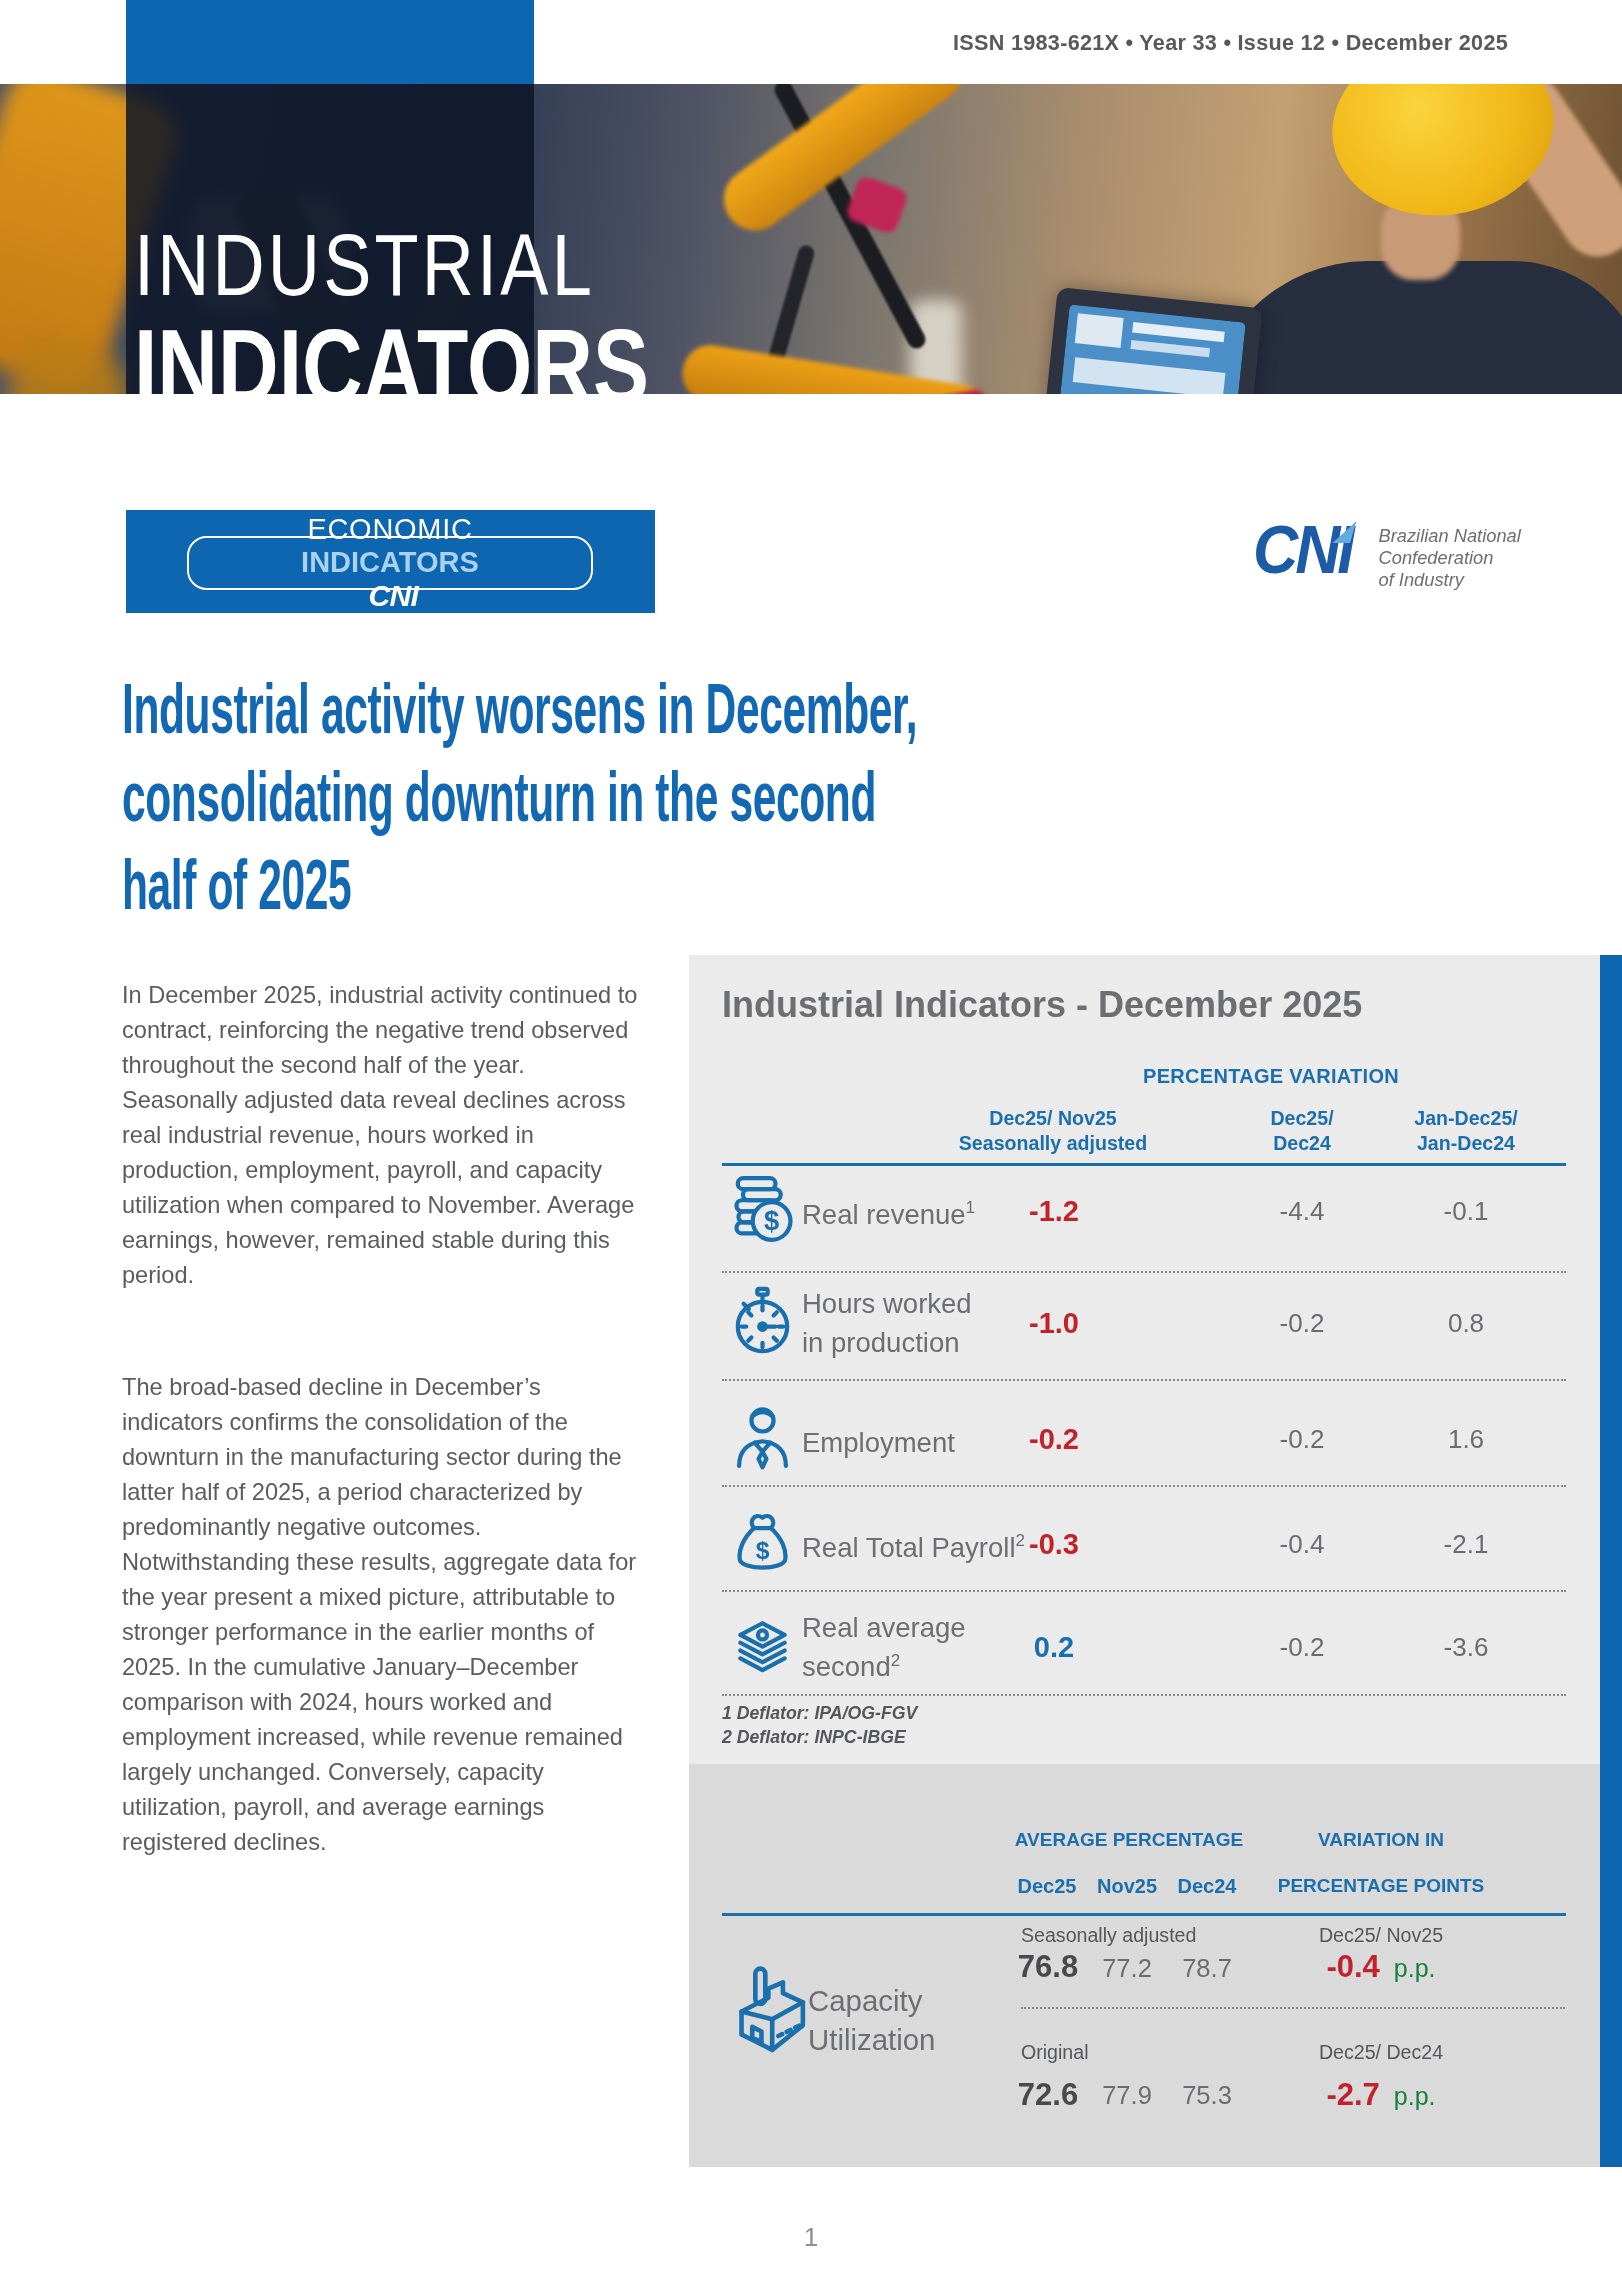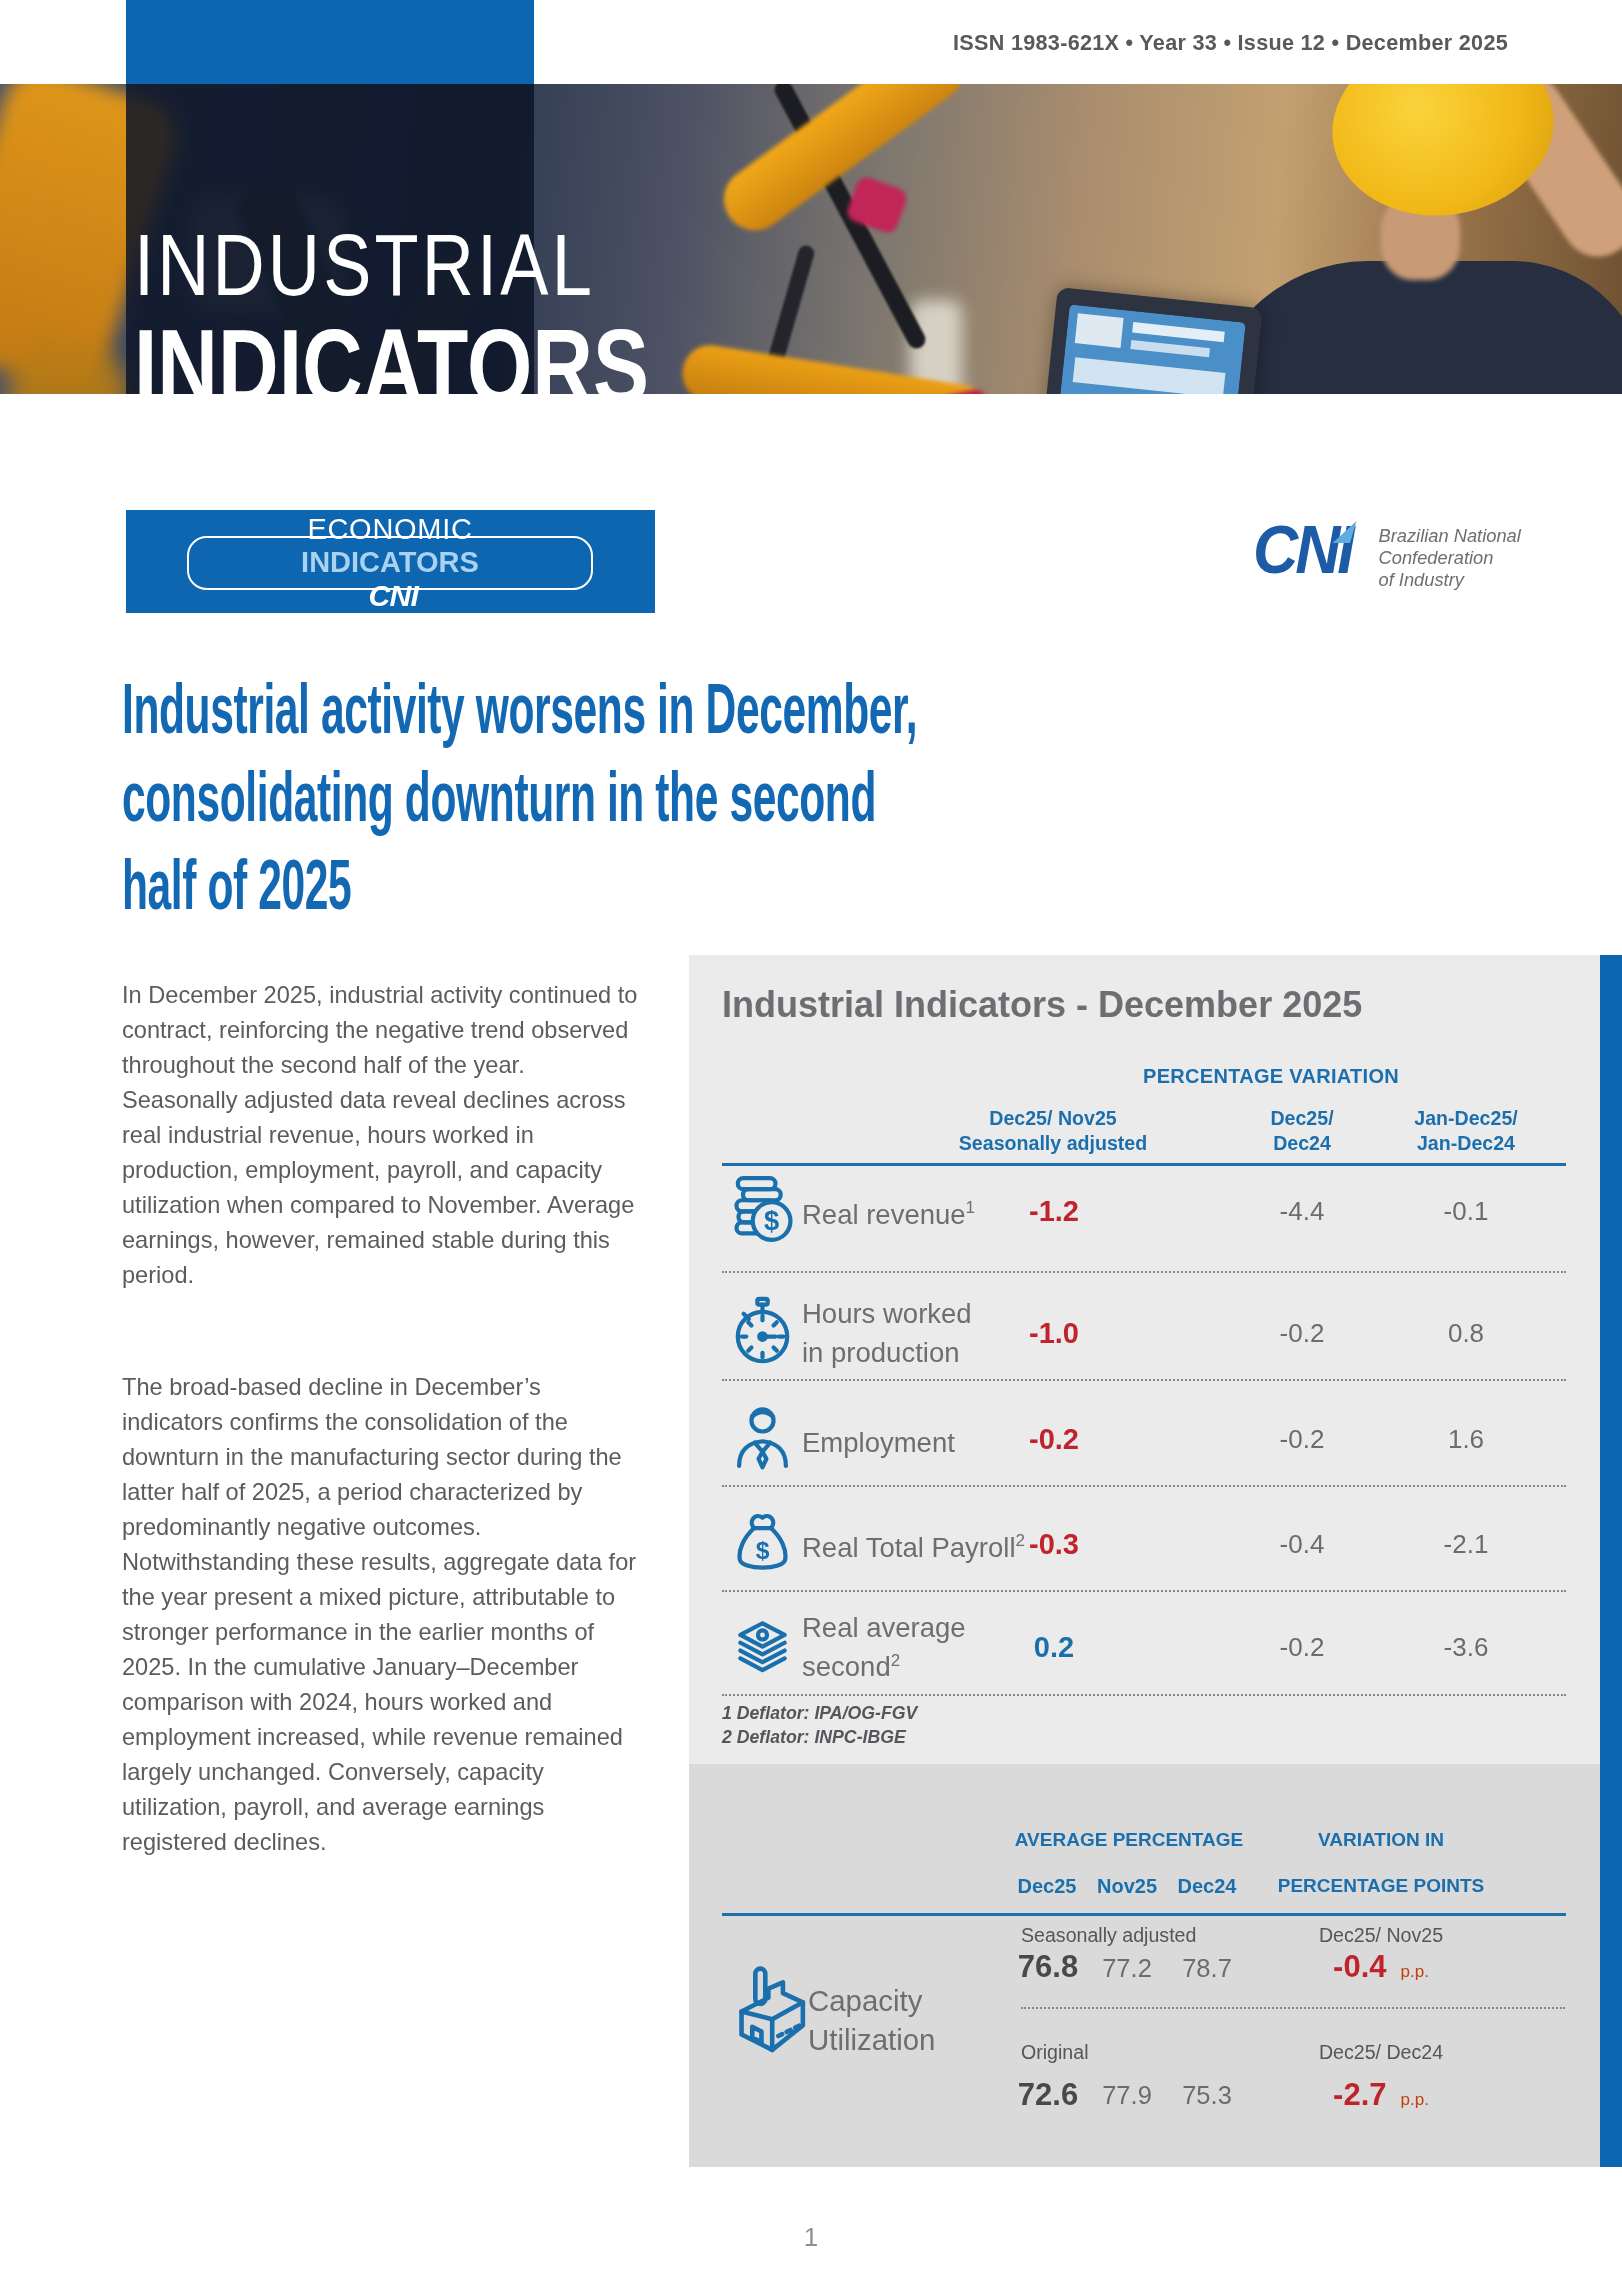--- a/index.html
+++ b/index.html
@@ -108,21 +108,21 @@
   #pdark{left:0;top:809px;width:911px;height:403px;background:#dadada;}
   .d-h{position:absolute;transform:translateX(-50%);font-size:19px;font-weight:700;color:#1c6fad;white-space:nowrap;}
   .d-col{position:absolute;transform:translateX(-50%);font-size:20px;font-weight:700;color:#1c6fad;}
   .d-rule{position:absolute;left:33px;width:844px;height:3.3px;background:#1c6fad;top:149px;}
   .d-label{position:absolute;font-size:19.6px;color:#55565a;font-weight:400;}
   .d-vlabel{position:absolute;transform:translateX(-50%);font-size:19.6px;color:#55565a;white-space:nowrap;}
   .d-big{position:absolute;transform:translateX(-50%);font-size:31px;font-weight:800;color:#48494b;}
   .d-sm{position:absolute;transform:translateX(-50%);font-size:25.5px;color:#6b6c6f;}
   .d-var{position:absolute;transform:translateX(-50%);white-space:nowrap;}
   .d-var .n{font-size:31px;font-weight:800;color:#c0232b;}
-  .d-var .u{font-size:17px;color:#c2410c;margin-left:14px;font-weight:400;}
+  .d-var .u{font-size:25px;color:#15803d;margin-left:14px;font-weight:400;}
   .d-dot{position:absolute;left:332px;width:544px;border-top:2.6px dotted #87888a;height:0;top:243px;}
   .cap-label{position:absolute;left:119px;top:217px;font-size:29.4px;line-height:39px;color:#6d6e71;font-weight:400;}
 
   #pagenum{left:798px;top:2222px;width:26px;text-align:center;font-size:26px;color:#8e8f91;}
 
   svg.icon{stroke:#1a6fad;fill:none;stroke-width:6.5;stroke-linecap:round;stroke-linejoin:round;}
 </style>
 </head>
 <body>
 
@@ -211,21 +211,21 @@
         <text x="64" y="86" font-size="42" font-weight="bold" text-anchor="middle" fill="#1a6fad" stroke="none" font-family="Liberation Sans, sans-serif">$</text>
       </svg>
     </span>
     <span class="rlabel pre"><span>Real revenue</span><sup>1</sup></span>
     <span class="v v1">-1.2</span>
     <span class="v v2">-4.4</span>
     <span class="v v3">-0.1</span>
   </div>
   <div class="abs p-dot" style="top:316px"></div>
 
-  <div class="abs p-row" style="top:329px">
+  <div class="abs p-row" style="top:319px">
     <span class="ricon">
       <svg class="icon" width="65" height="72" viewBox="0 0 100 110">
         <rect x="42" y="4" width="16" height="9" rx="3"></rect>
         <line x1="50" y1="13" x2="50" y2="23"></line>
         <line x1="21" y1="27" x2="29" y2="35"></line>
         <circle cx="50" cy="62" r="38"></circle>
         <line x1="50" y1="30" x2="50" y2="37"></line>
         <line x1="50" y1="87" x2="50" y2="94"></line>
         <line x1="18" y1="62" x2="25" y2="62"></line>
         <line x1="75" y1="62" x2="82" y2="62"></line>

